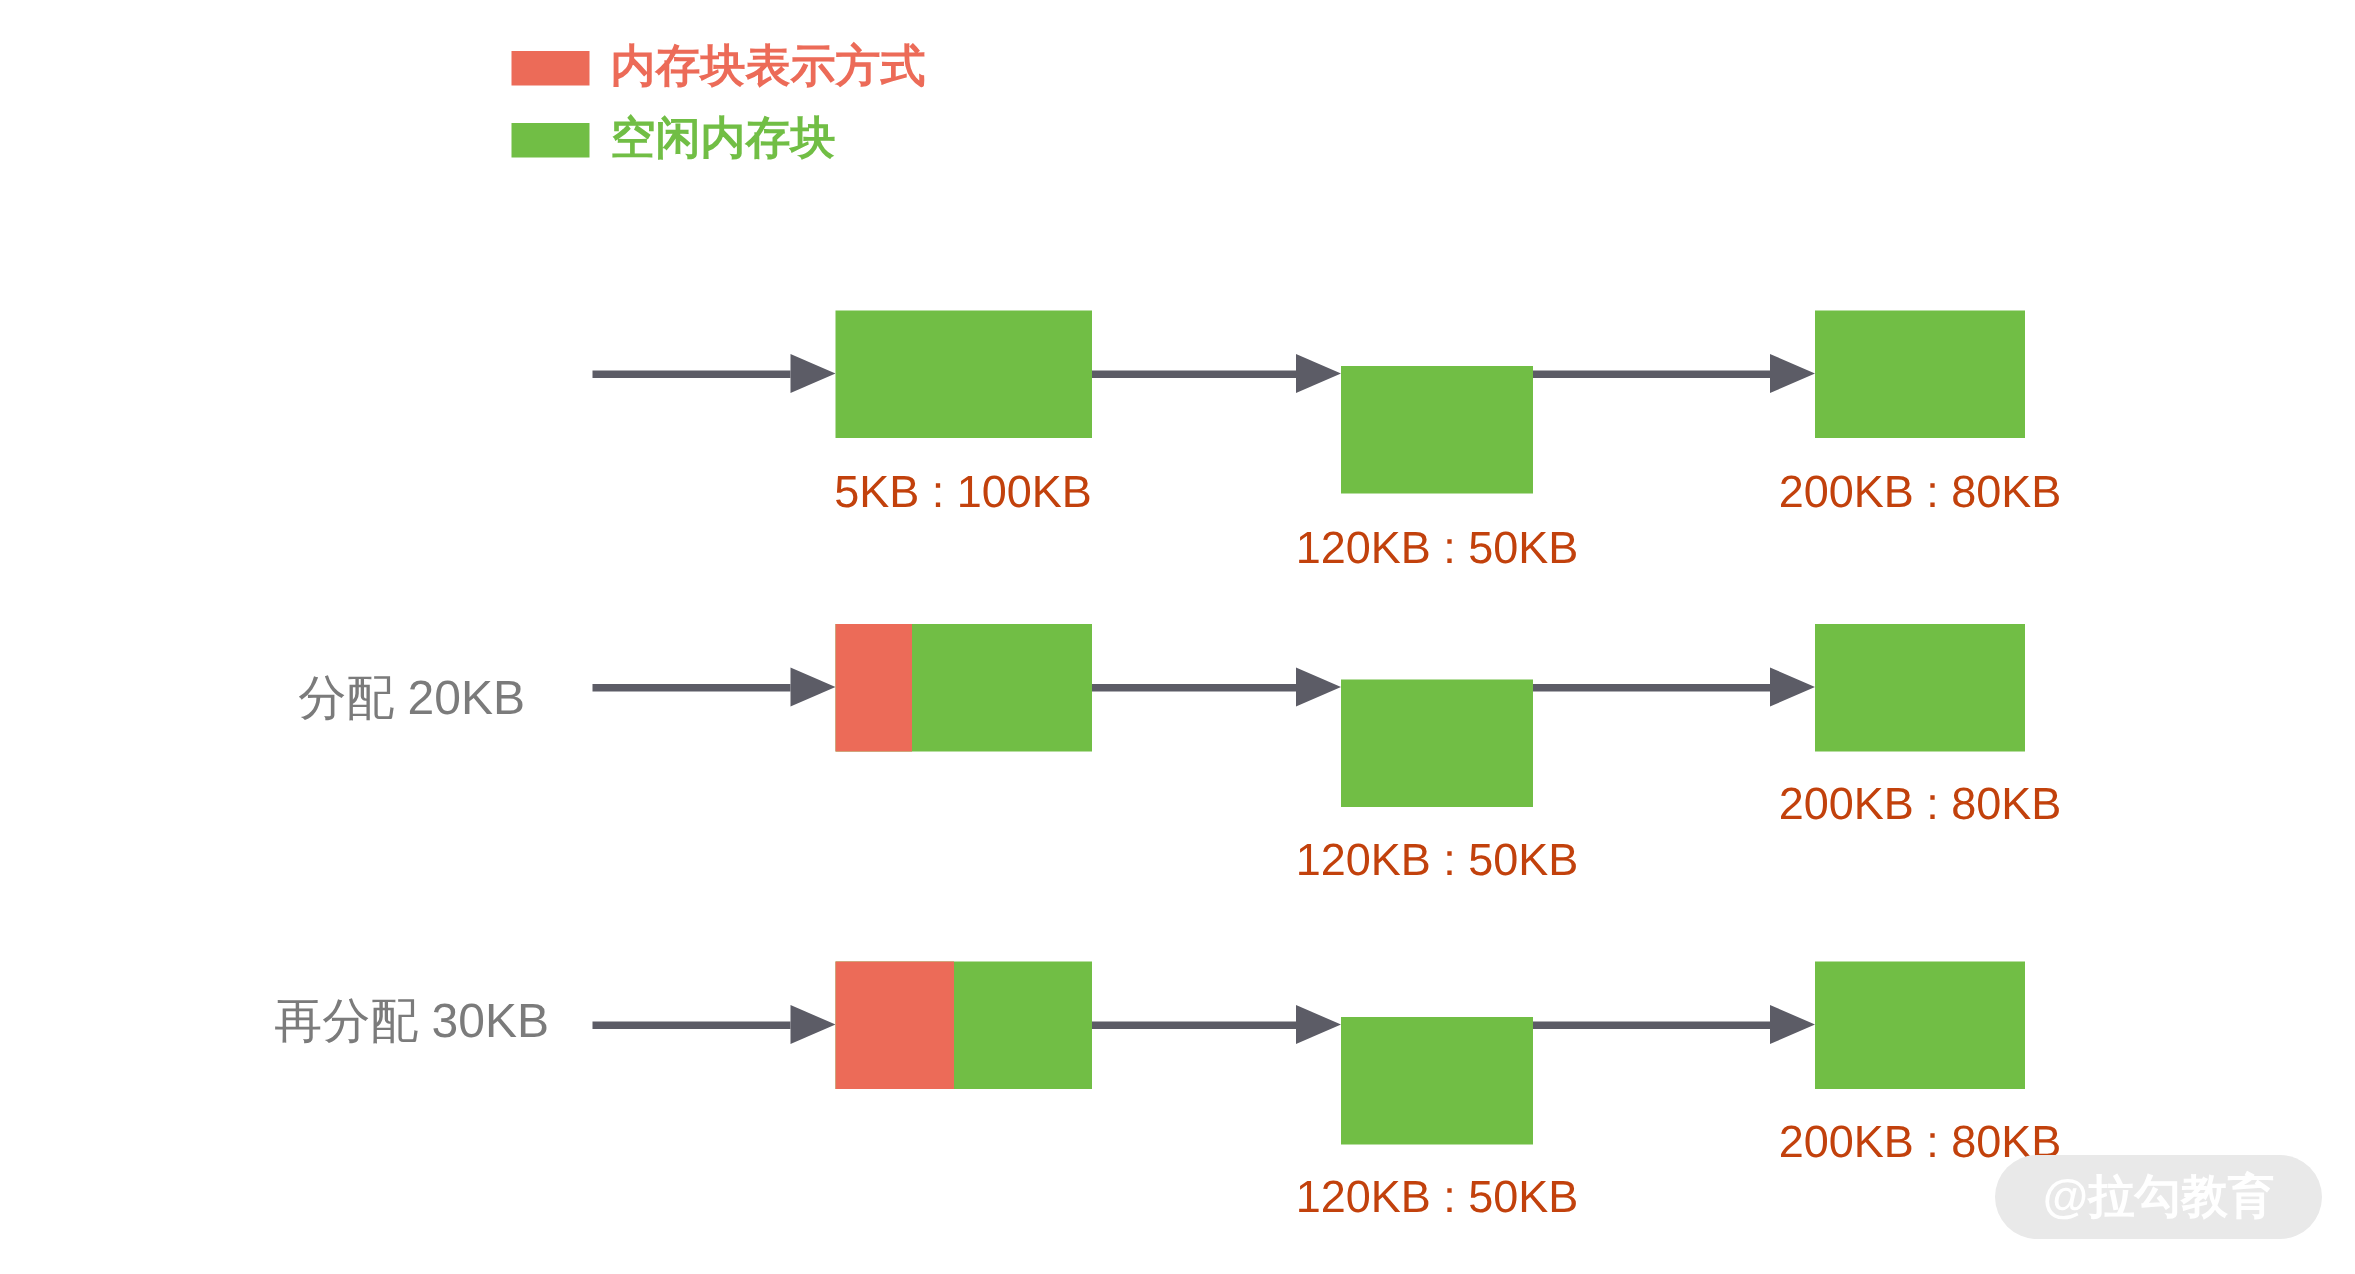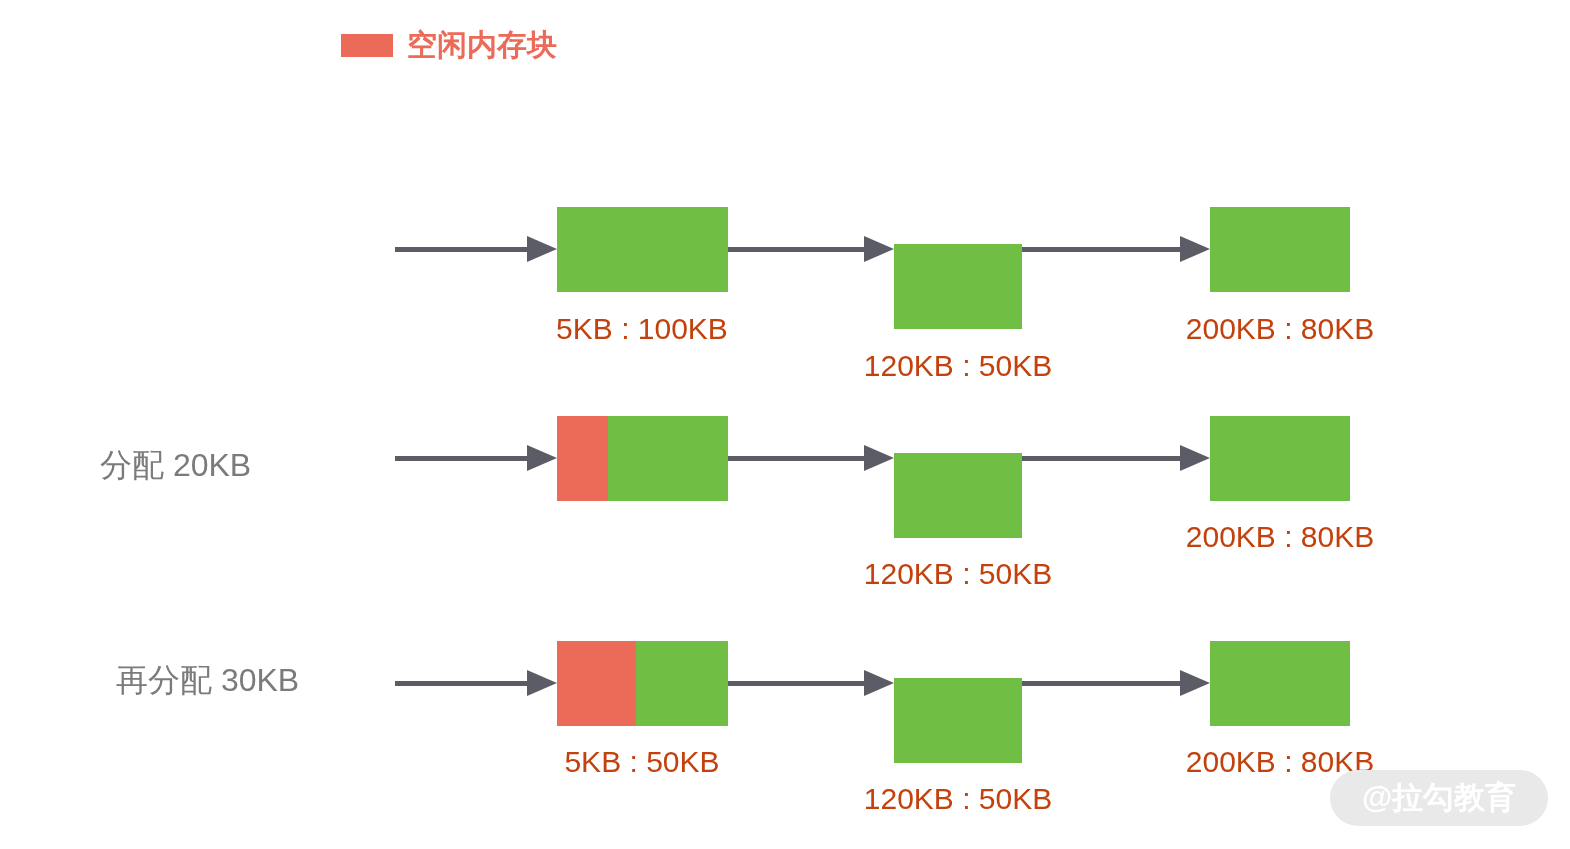--- a/index.html
+++ b/index.html
@@ -93,20 +93,21 @@
   .arrow.g1  { left: 728px;  width: 166px; }
   .arrow.g2  { left: 1022px; width: 188px; }
   .arrow.r0 { top: 236px; }
   .arrow.r1 { top: 445px; }
   .arrow.r2 { top: 670px; }
 
   
   .rowlabel {
     position: absolute;
     width: 250px;
+    text-align: right;
     font-size: 32px;
     color: #7B7B7B;
     white-space: nowrap;
   }
   .rowlabel.r1 { left: 100px; top: 444px; }
   .rowlabel.r2 { left: 116px; top: 659px; }
 
   
   .watermark {
     position: absolute;
@@ -124,21 +125,25 @@
     font-weight: 600;
   }
 </style>
 </head>
 <body>
 
 <div class="canvas">
 
   <div class="legend-row first">
     <span class="swatch red"></span>
-    <span class="legend-label red-text">空闲内存块</span>
+    <span class="legend-label red-text">内存块表示方式</span>
+  </div>
+  <div class="legend-row second">
+    <span class="swatch green"></span>
+    <span class="legend-label green-text">空闲内存块</span>
   </div>
 
 
   <div class="arrow in r0">
     <span class="shaft"></span>
     <span class="head"></span>
   </div>
   <div class="blk r0 c0">
     <span class="alloc" style="width: 0%;"></span>
   </div>
@@ -200,19 +205,18 @@
   <div class="blk r2 c1">
     <span class="alloc" style="width: 0%;"></span>
   </div>
   <div class="arrow g2 r2">
     <span class="shaft"></span>
     <span class="head"></span>
   </div>
   <div class="blk r2 c2">
     <span class="alloc" style="width: 0%;"></span>
   </div>
-  <div class="cap r2 c0">5KB : 50KB</div>
   <div class="cap r2 c1">120KB : 50KB</div>
   <div class="cap r2 c2">200KB : 80KB</div>
 
   <div class="watermark">@拉勾教育</div>
 
 </div>
 
 </body></html>

